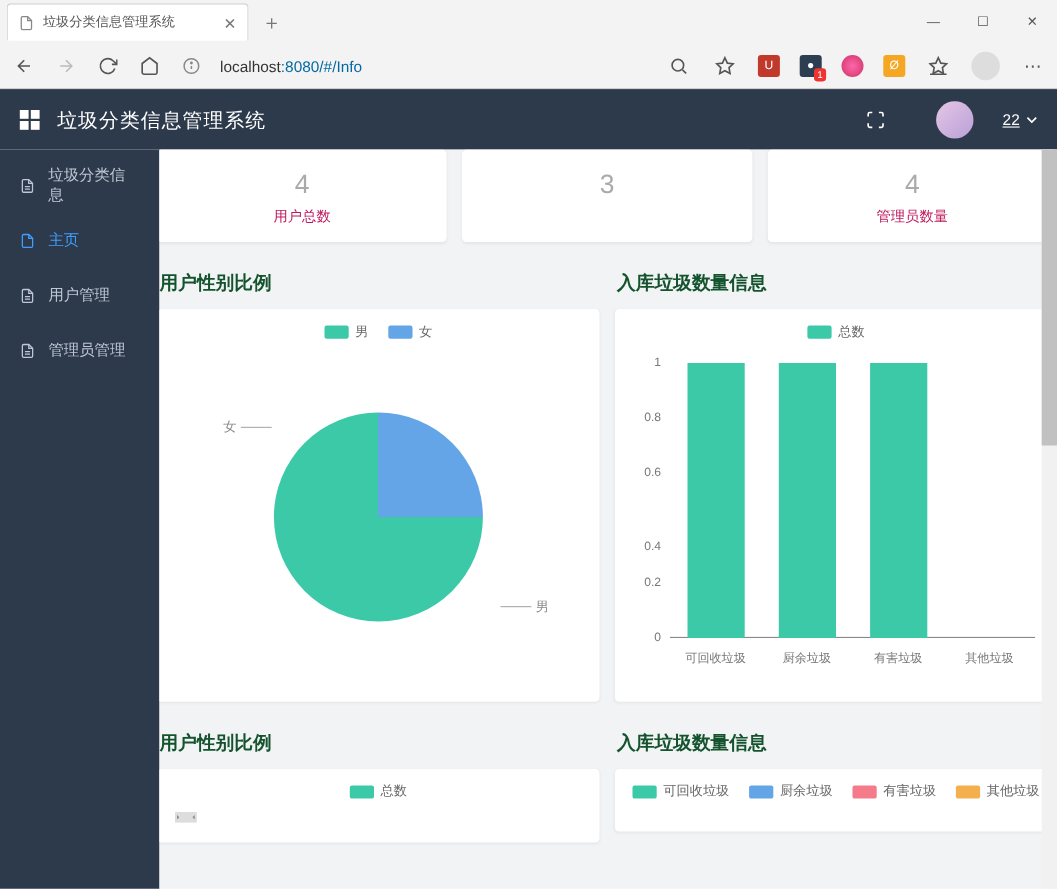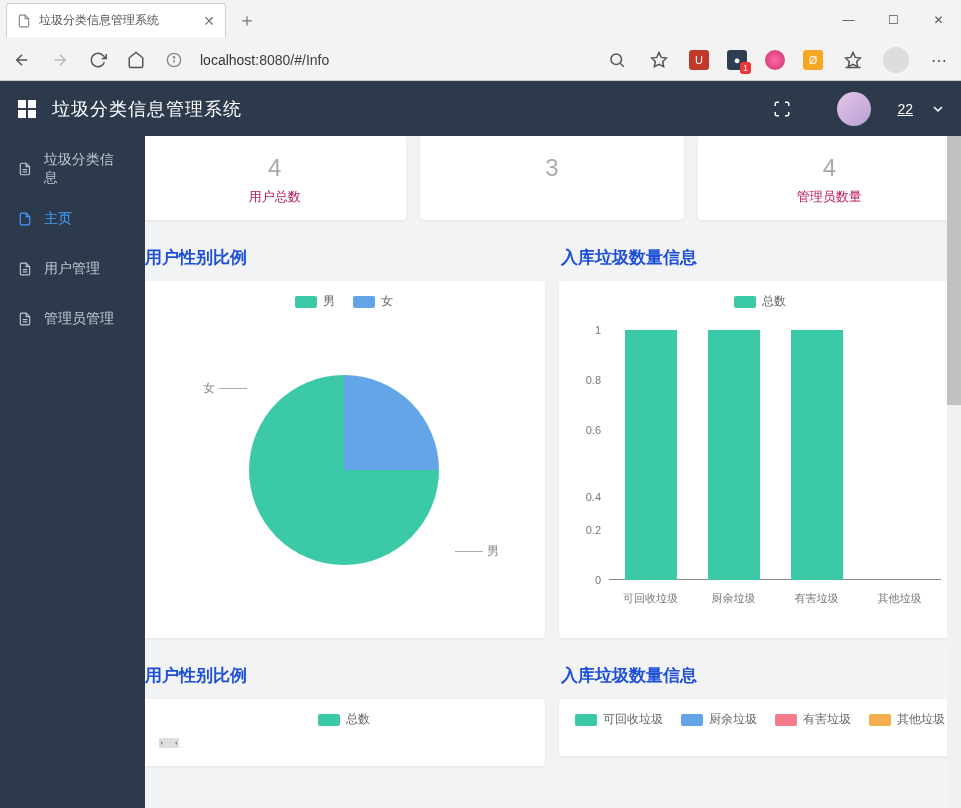--- a/index.html
+++ b/index.html
@@ -12,58 +12,58 @@
   .tab .page-icon { width: 14px; height: 14px; display:flex; align-items:center; justify-content:center; color:#888; }
   .tab .close { margin-left: auto; color: #777; font-size: 14px; }
   .new-tab { margin-left: 12px; color: #777; font-size: 18px; }
   .window-controls { margin-left: auto; display: flex; gap: 0; }
   .wc-btn { width: 45px; height: 30px; display: flex; align-items: center; justify-content: center; color: #555; font-size: 12px; }
   .addr-bar { display: flex; align-items: center; height: 40px; padding: 0 10px; gap: 14px; color: #555; }
   .addr-bar .nav-btn { width: 24px; height: 24px; display:flex; align-items:center; justify-content:center; }
   .addr-bar .nav-btn.disabled { color: #bbb; }
   .url-area { display: flex; align-items: center; flex: 1; gap: 10px; font-size: 14px; }
   .url-text { color: #333; }
-  .url-text .muted { color: #404040; }
+  .url-text .muted { color: #0369a1; }
   .right-icons { display: flex; align-items: center; gap: 18px; }
   .ext-icon { width: 20px; height: 20px; border-radius: 3px; display:flex; align-items:center; justify-content:center; font-size:11px; color:#fff; position:relative;}
   .ext-icon.red { background:#c0392b; }
   .ext-icon.dark { background:#2c3e50; }
   .ext-icon .badge { position:absolute; bottom:-4px; right:-4px; background:#e33; color:#fff; font-size:9px; border-radius:3px; padding:0 3px; line-height:12px;}
   .ext-icon.round { border-radius:50%; background:radial-gradient(circle,#f6a 0,#c36 100%); }
   .ext-icon.orange { background:#f5a623; }
   .profile-icon { width:26px; height:26px; border-radius:50%; background:#ddd; }
 
   
   .app { position: relative; height: 728px; }
   .app-header { background: #2d3a4b; color: #fff; height: 55px; display: flex; align-items: center; padding: 0 18px; gap: 16px; }
   .app-header .grid-icon { width:18px; height:18px; display:grid; grid-template-columns:1fr 1fr; grid-template-rows:1fr 1fr; gap:2px; }
   .app-header .grid-icon span { background:#fff; }
   .app-header .title { font-size:18px; font-weight:500; letter-spacing:1px; }
   .app-header .spacer { flex:1; }
   .app-header .expand { font-size:16px; }
   .app-header .avatar { width:34px; height:34px; border-radius:50%; background:linear-gradient(135deg,#e6c6e6,#b8a0d8); margin-left:30px; }
-  .app-header .user-label { margin-left:10px; font-size:14px; display:flex; align-items:center; gap:20px;text-decoration:underline; }
+  .app-header .user-label { margin-left:10px; font-size:14px; display:flex; align-items:center; gap:6px;text-decoration:underline; }
 
   .app-body { display:flex; height:673px; }
   .sidebar { width:145px; background:#2d3a4b; color:#bfc7d5; padding-top:8px; flex-shrink:0; }
   .sidebar-item { display:flex; align-items:center; gap:12px; height:50px; padding:0 18px; font-size:14px; cursor:pointer; }
   .sidebar-item.active { color:#409eff; }
   .sidebar-item .doc-icon { width:14px; height:16px; }
 
   .content { flex:1; background:#f1f3f4; overflow:auto; position:relative; }
   .content-inner { padding:0 0 10px 0; }
 
   .stats-row { display:flex; gap:14px; padding:0 0 14px 0; margin-left:-2px; }
   .stat-card { flex:1; background:#fff; border-radius:4px; padding:18px 0 14px; text-align:center; box-shadow:0 1px 3px rgba(0,0,0,0.06); }
   .stat-card .num { font-size:24px; color:#aaa; font-weight:500; }
   .stat-card .lbl { font-size:13px; color:#be185d; margin-top:6px; }
 
   .charts-row { display:flex; gap:14px; margin-bottom:14px; margin-left:-2px; }
   .chart-block { flex:1; }
-  .chart-title { font-size:17px; font-weight:700; color:#1d4ed8; margin:12px 0 12px 2px; }
+  .chart-title { font-size:17px; font-weight:700; color:#14532d; margin:12px 0 12px 2px; }
   .chart-card { background:#fff; border-radius:4px; padding:12px 10px 18px; box-shadow:0 1px 3px rgba(0,0,0,0.06); }
   .legend { display:flex; justify-content:center; gap:18px; font-size:12px; color:#666; margin-bottom:10px; flex-wrap:wrap;}
   .legend .item { display:flex; align-items:center; gap:6px; }
   .legend .sw { width:22px; height:12px; border-radius:2px; }
   .sw.teal { background:#3bc9a8; }
   .sw.blue { background:#63a5e6; }
   .sw.pink { background:#f57a8a; }
   .sw.orange { background:#f4b04f; }
 
   .pie-wrap { position:relative; height:300px; display:flex; align-items:center; justify-content:center; }

